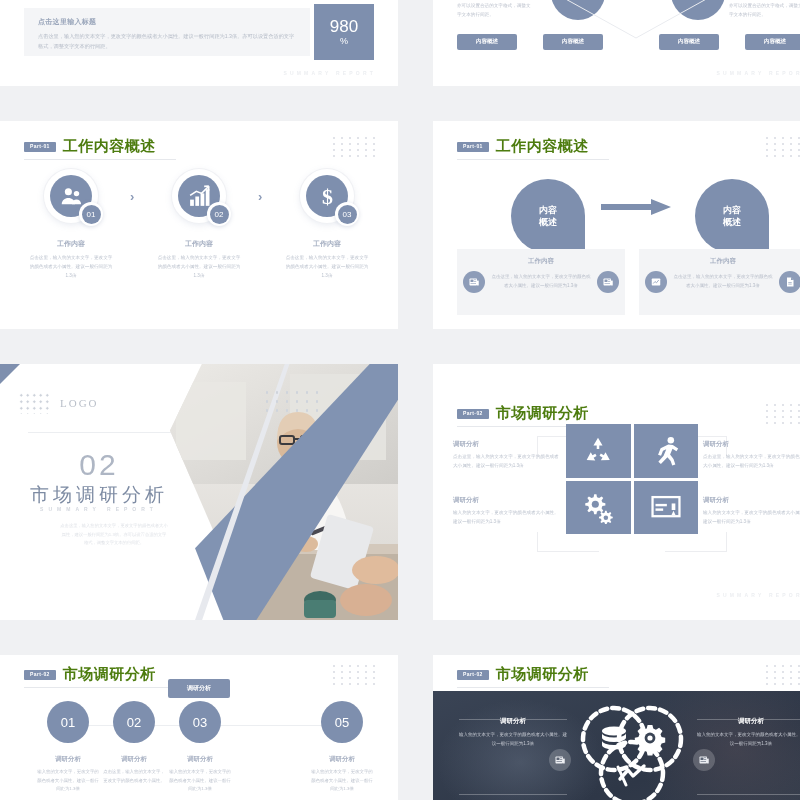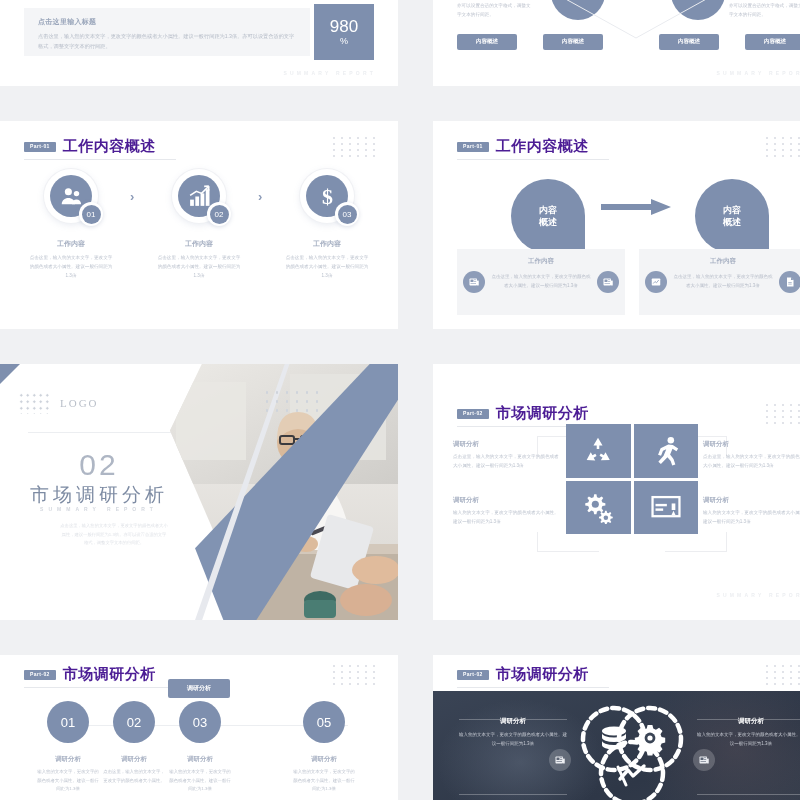--- a/index.html
+++ b/index.html
@@ -25,21 +25,21 @@
   .r2 { height:208px; }
   .r3 { height:256px; }
   .r4 { height:228px; }
 
   
   .hdr { position:absolute; top:16px; left:24px; display:flex; align-items:center; gap:7px; }
   .badge {
     background:#7e8fae; color:#fff; font-size:5px; letter-spacing:.4px;
     padding:2.5px 6px; border-radius:1px; font-weight:700; line-height:1;
   }
-  .hdr-title { font-size:15px; color:#4c1d95; font-weight:700; letter-spacing:.5px;font-family:Liberation Mono, monospace; }
+  .hdr-title { font-size:15px; color:#4d7c0f; font-weight:700; letter-spacing:.5px;font-family:Liberation Mono, monospace; }
   .hdr-rule { position:absolute; left:24px; top:38px; width:152px; height:1px; background:#e6e8ec; }
   .dotgrid { position:absolute; top:14px; right:22px; width:46px; height:26px;
     background-image:radial-gradient(#dfe2e8 1px, transparent 1.1px);
     background-size:8px 6px; opacity:.95; }
   .footer-mark { position:absolute; right:22px; bottom:10px; font-size:5px;
     letter-spacing:3.2px; color:#eceef1; font-weight:700; white-space:nowrap; }
 
   
   .s1-card { position:absolute; left:24px; top:8px; right:88px; height:48px;
     background:#f4f5f7; padding:9px 14px; }
@@ -462,21 +462,21 @@
     <div class="tl" style="left:100px;">
       <div class="tl-c">02</div>
       <div class="tl-h">调研分析</div>
       <div class="tl-p">点击这里，输入您的文本文字，更改文字的颜色或者大小属性。</div>
     </div>
     <div class="tl" style="left:166px;">
       <div class="tl-c">03</div>
       <div class="tl-h">调研分析</div>
       <div class="tl-p">输入您的文本文字，更改文字的颜色或者大小属性。建议一般行间距为1.3倍</div>
     </div>
-    <div class="tl" style="left:290px;">
+    <div class="tl" style="left:308px;">
       <div class="tl-c">05</div>
       <div class="tl-h">调研分析</div>
       <div class="tl-p">输入您的文本文字，更改文字的颜色或者大小属性。建议一般行间距为1.3倍</div>
     </div>
     <div class="footer-mark" style="bottom:32px;">SUMMARY   REPORT</div>
   </div>
 
   <div class="slide r4">
     <div class="hdr" style="top:10px;">
       <span class="badge">Part-02</span>

